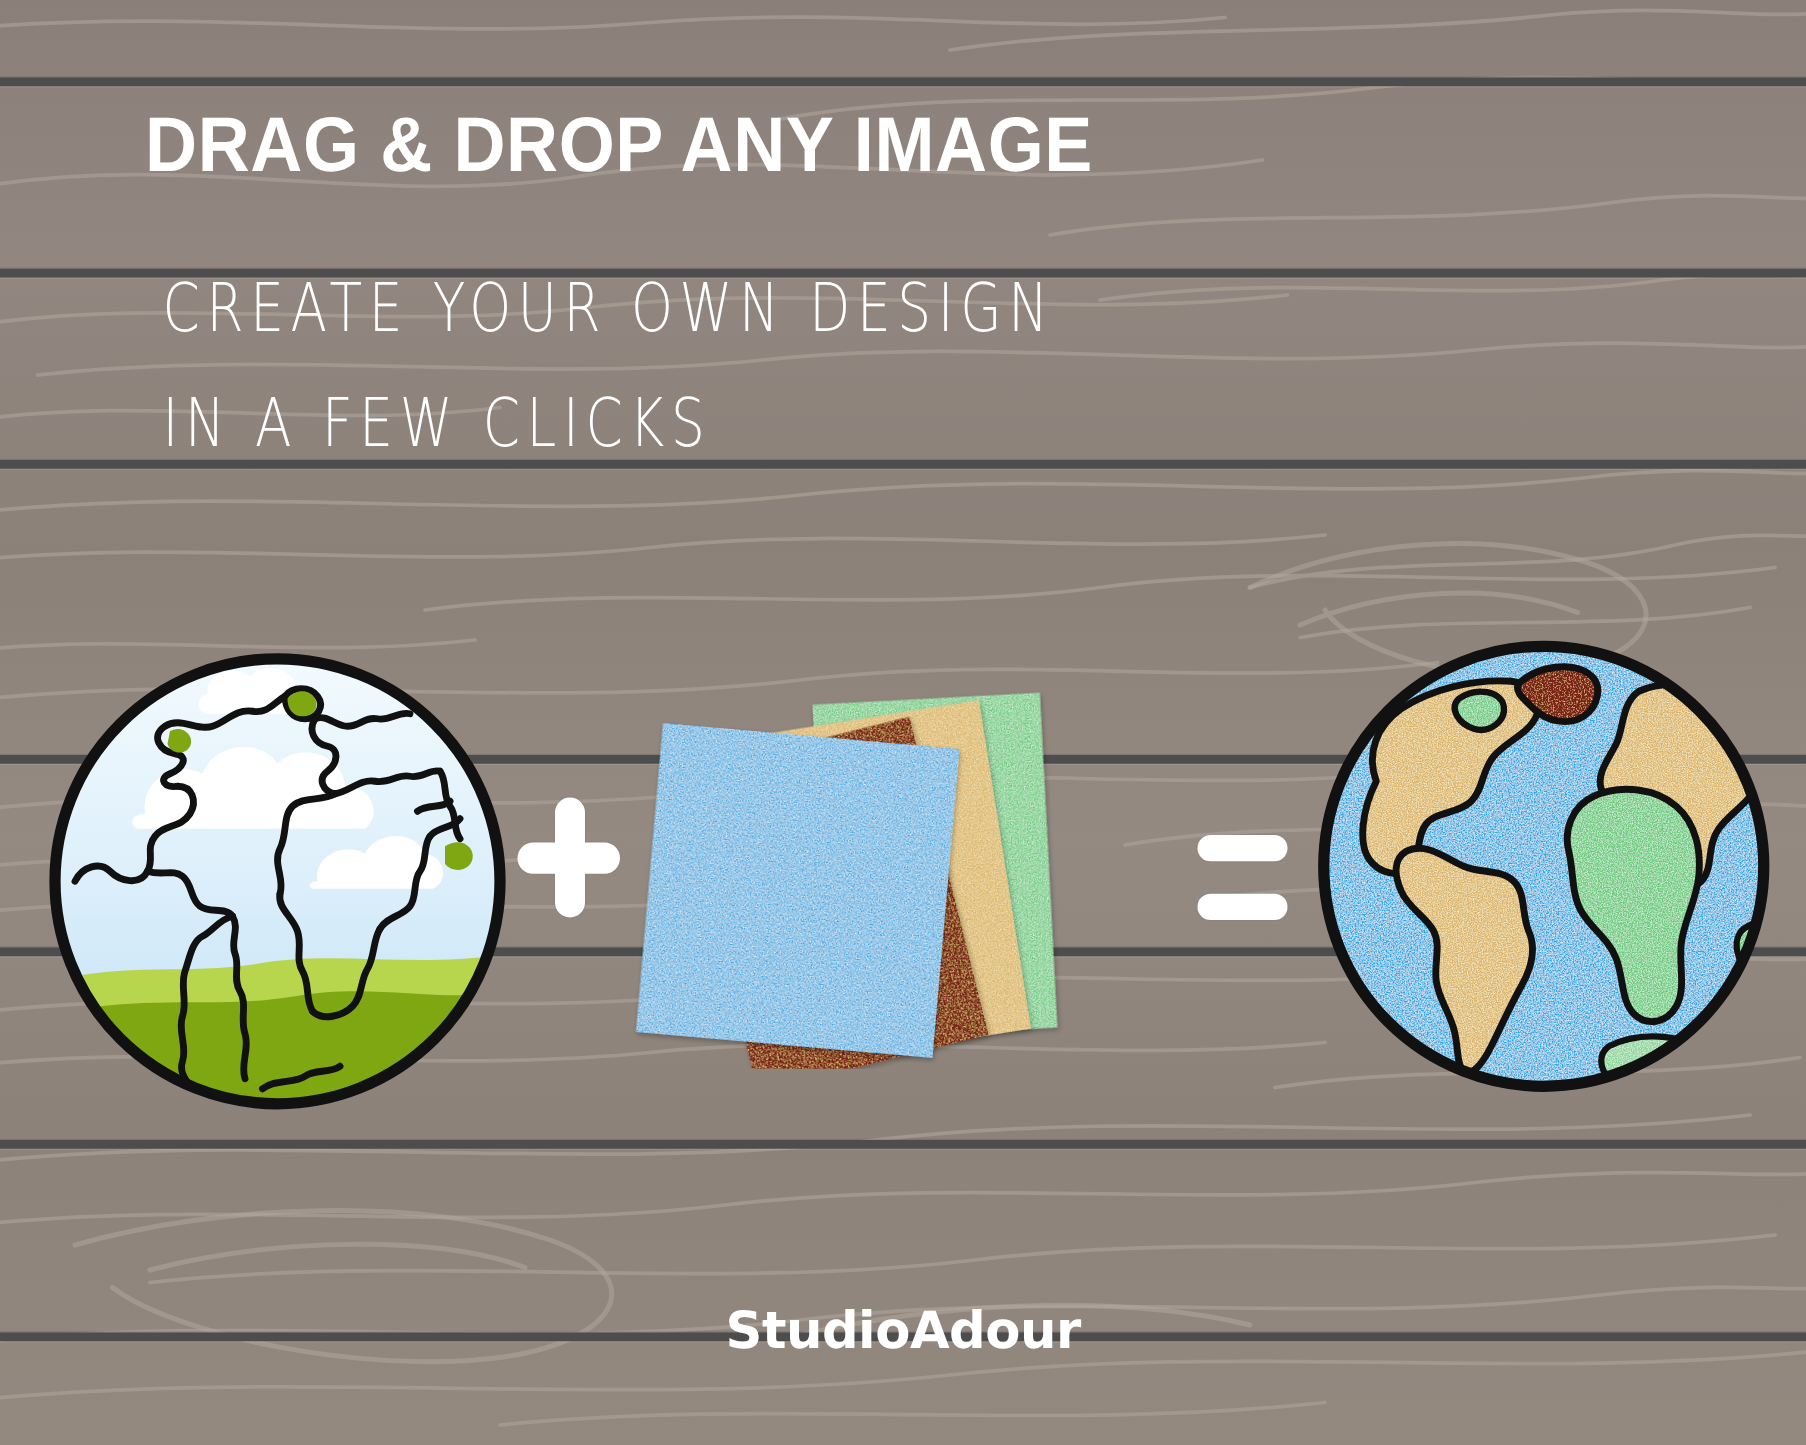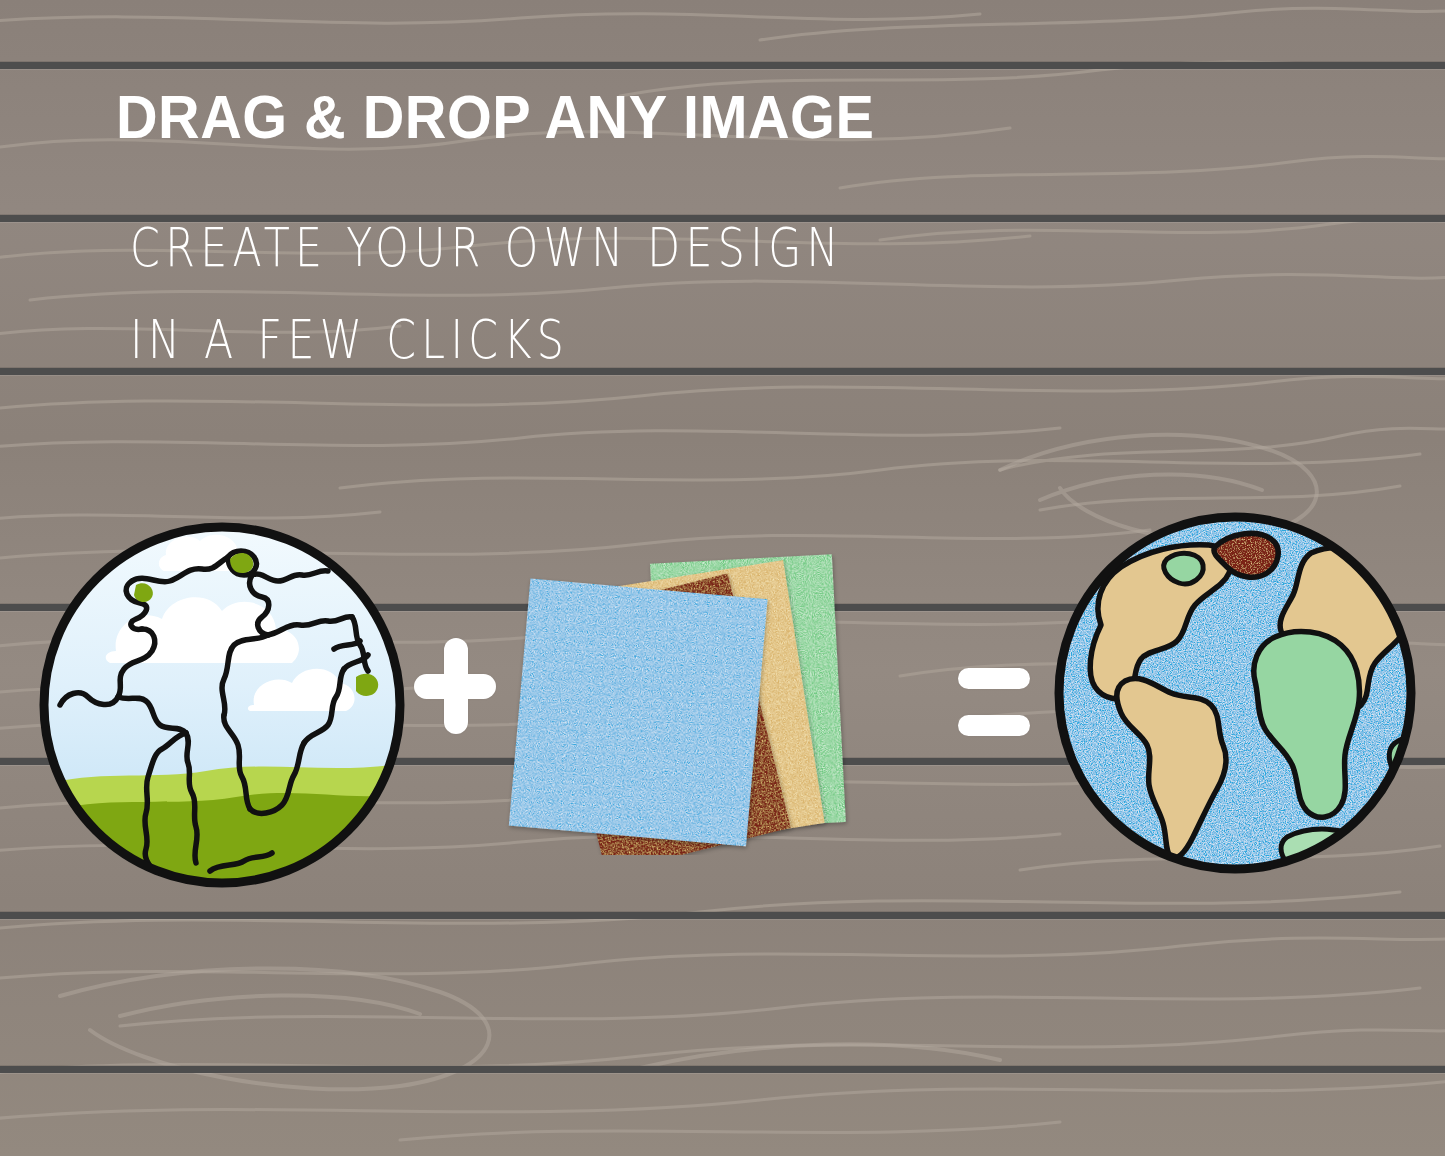--- a/index.html
+++ b/index.html
@@ -402,14 +402,15 @@
                    C 282 376, 250 370, 238 356 C 230 346, 230 336, 238 330 Z" fill="#8fd49a" filter="url(#greenG)"></path>
           <path d="M238 330 C 262 318, 296 320, 314 334 C 330 346, 324 364, 304 370
                    C 282 376, 250 370, 238 356 C 230 346, 230 336, 238 330 Z" fill="none" stroke="#111111" stroke-width="5" stroke-linejoin="round"></path>
         </g>
       </g>
 
       <circle cx="186" cy="186" r="176" fill="none" stroke="#111111" stroke-width="9"></circle>
     </svg>
   </div>
 
+  <div class="brand">StudioAdour</div>
 
 </div>
 
 </body></html>

